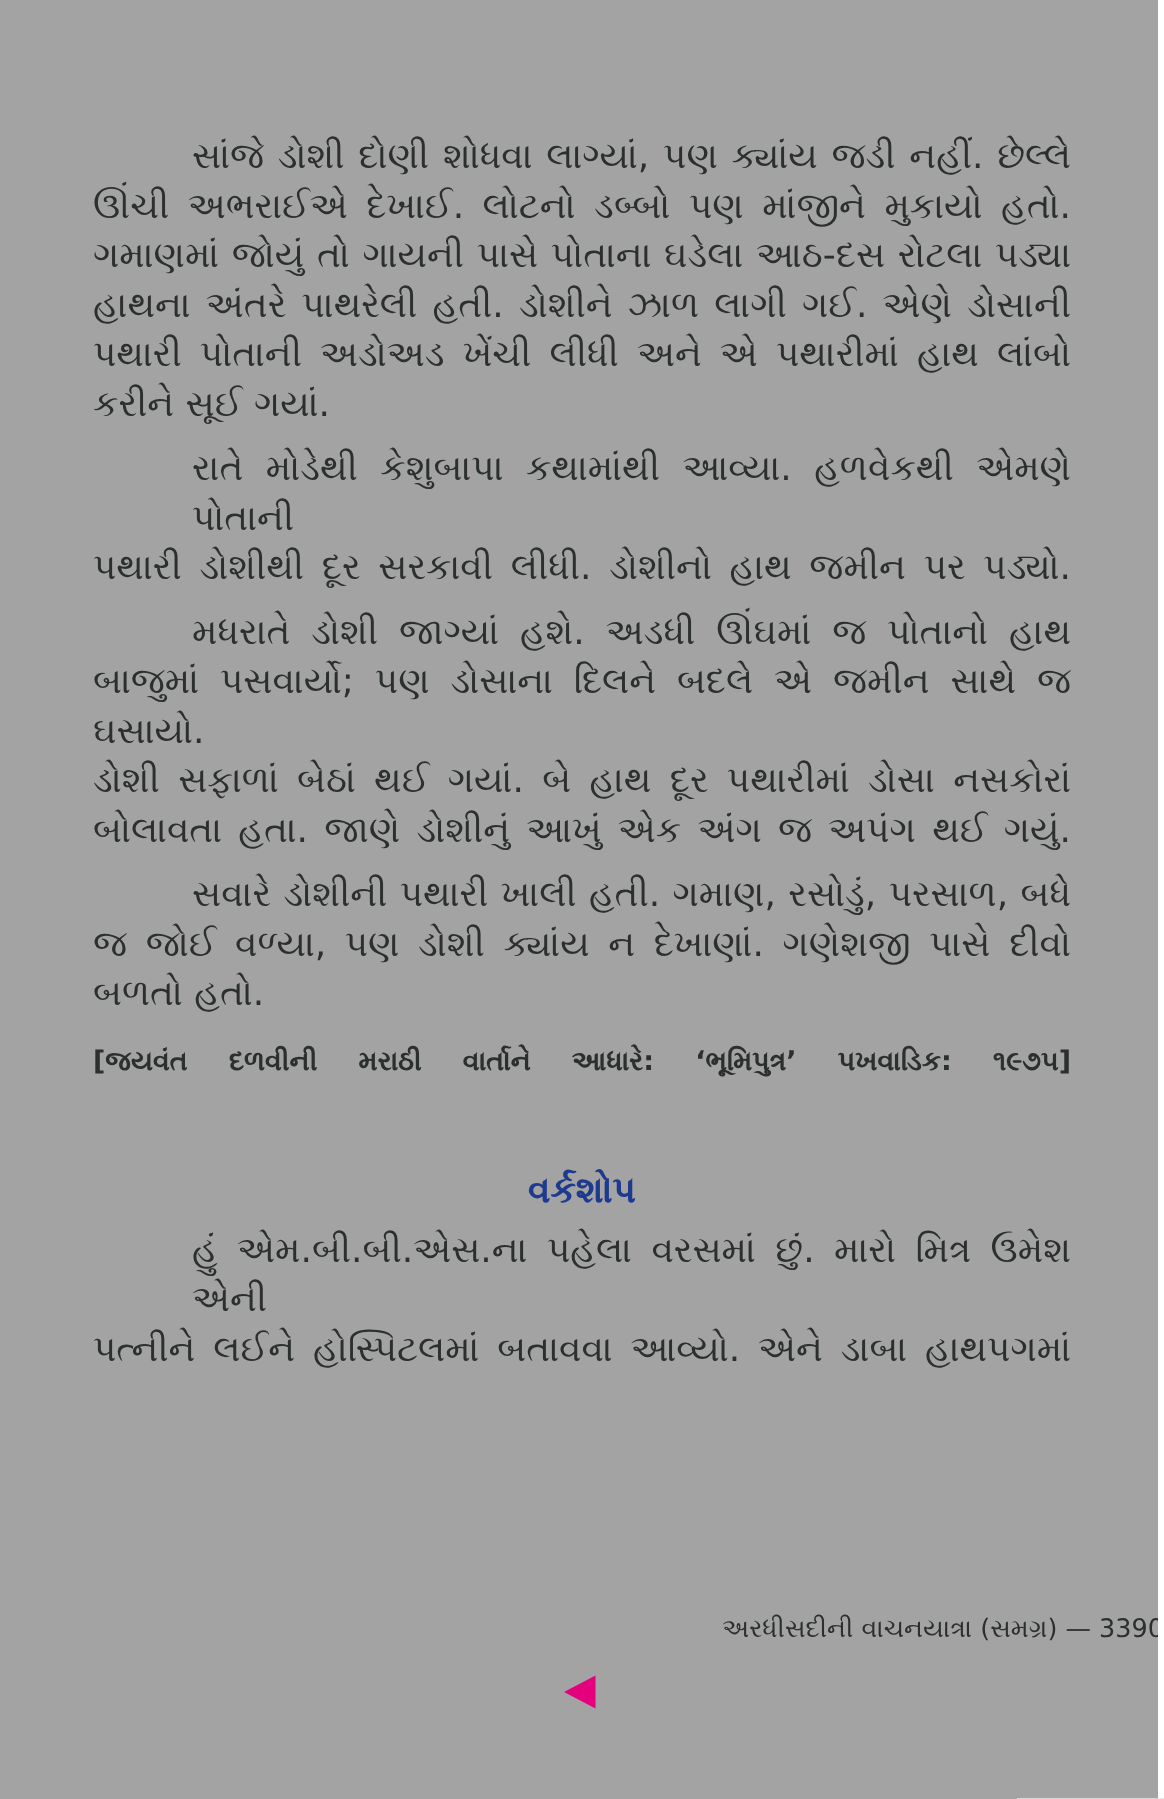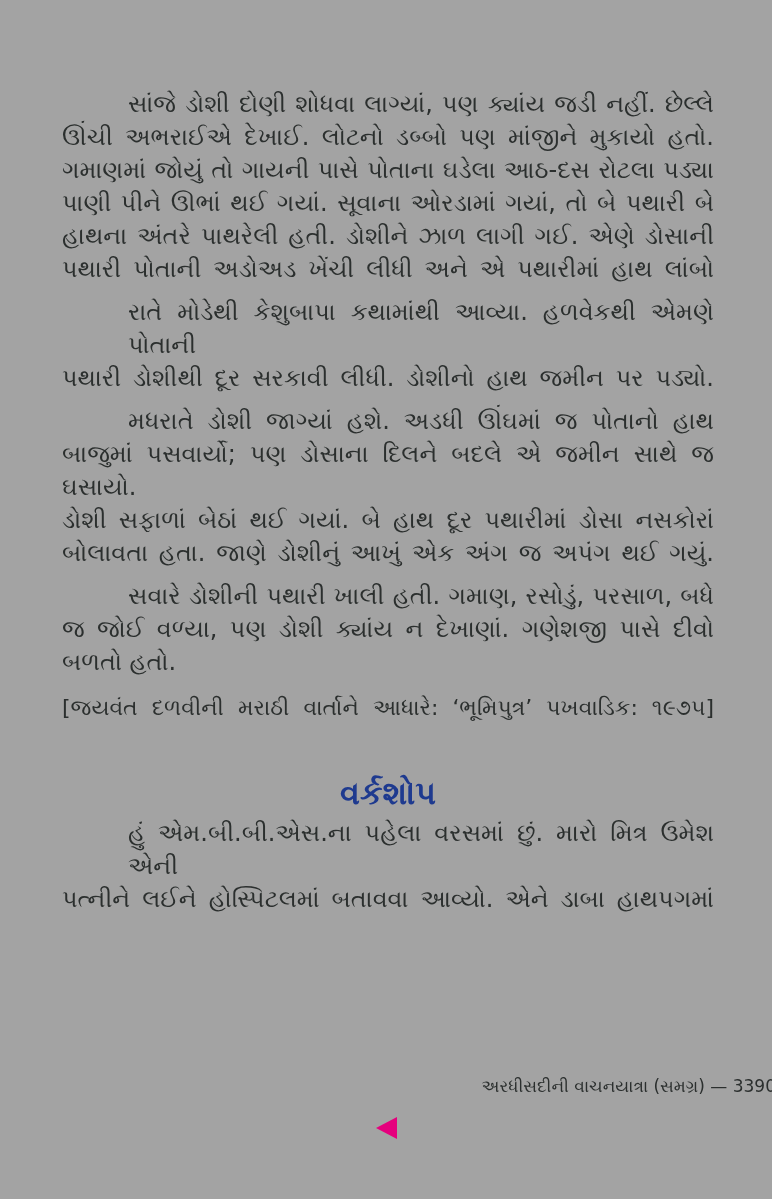--- a/index.html
+++ b/index.html
@@ -28,30 +28,31 @@
   .line {
     text-align: justify;
     text-align-last: justify;
     white-space: normal;
     min-height: 33px;
   }
   .line.first { padding-left: 66px; }
   .line.last { text-align-last: left; }
   .attribution {
     margin-top: 12px;
-    font-size: 22px;
+    font-size: 18px;
     line-height: 34px;
     text-align: justify;
     text-align-last: justify;
     color: #2b2f2e;
+    font-weight: bold;
   }
   .section-heading {
     margin-top: 44px;
     text-align: center;
-    font-size: 32px;
+    font-size: 24px;
     line-height: 48px;
     font-weight: bold;
   }
   .section-para { }
   .footer {
     position: absolute;
     top: 1074px;
     left: 0;
     width: 776px;
     text-align: right;
@@ -76,23 +77,23 @@
 <body>
 
 <div class="page">
 
   <div class="content">
 
     <div class="para">
       <div class="line first">સાંજે ડોશી દોણી શોધવા લાગ્યાં, પણ ક્યાંય જડી નહીં. છેલ્લે</div>
       <div class="line">ઊંચી અભરાઈએ દેખાઈ. લોટનો ડબ્બો પણ માંજીને મુકાયો હતો.</div>
       <div class="line">ગમાણમાં જોયું તો ગાયની પાસે પોતાના ઘડેલા આઠ-દસ રોટલા પડ્યા</div>
-      <div class="line">પાણી પીને ઊભાં થઈ ગયાં. સૂવાના ઓરડામાં ગયાં, તો બે પથારી બે</div>
       <div class="line">હાથના અંતરે પાથરેલી હતી. ડોશીને ઝાળ લાગી ગઈ. એણે ડોસાની</div>
       <div class="line">પથારી પોતાની અડોઅડ ખેંચી લીધી અને એ પથારીમાં હાથ લાંબો</div>
+      <div class="line last">કરીને સૂઈ ગયાં.</div>
     </div>
 
     <div class="para">
       <div class="line first">રાતે મોડેથી કેશુબાપા કથામાંથી આવ્યા. હળવેકથી એમણે પોતાની</div>
       <div class="line">પથારી ડોશીથી દૂર સરકાવી લીધી. ડોશીનો હાથ જમીન પર પડ્યો.</div>
     </div>
 
     <div class="para">
       <div class="line first">મધરાતે ડોશી જાગ્યાં હશે. અડધી ઊંઘમાં જ પોતાનો હાથ</div>
       <div class="line">બાજુમાં પસવાર્યો; પણ ડોસાના દિલને બદલે એ જમીન સાથે જ ઘસાયો.</div>

